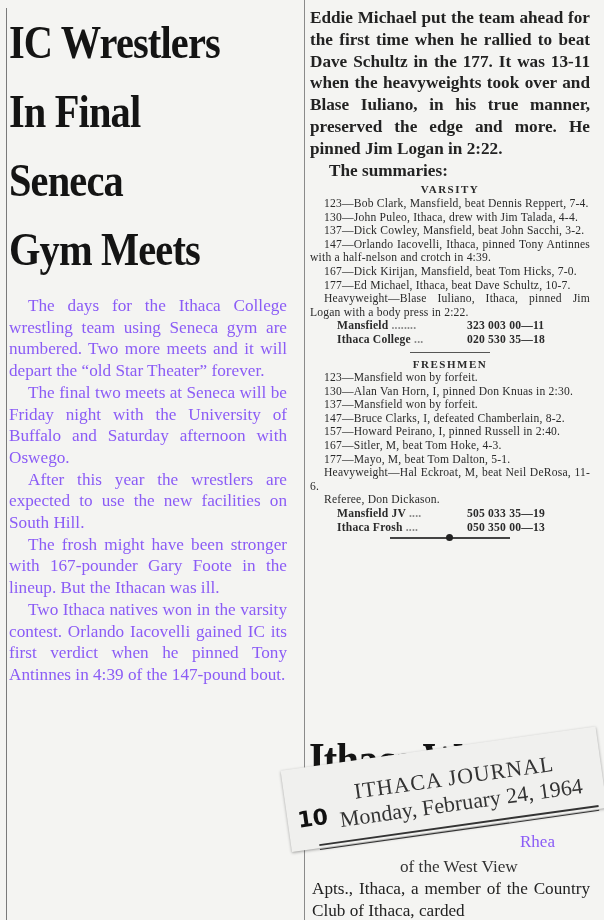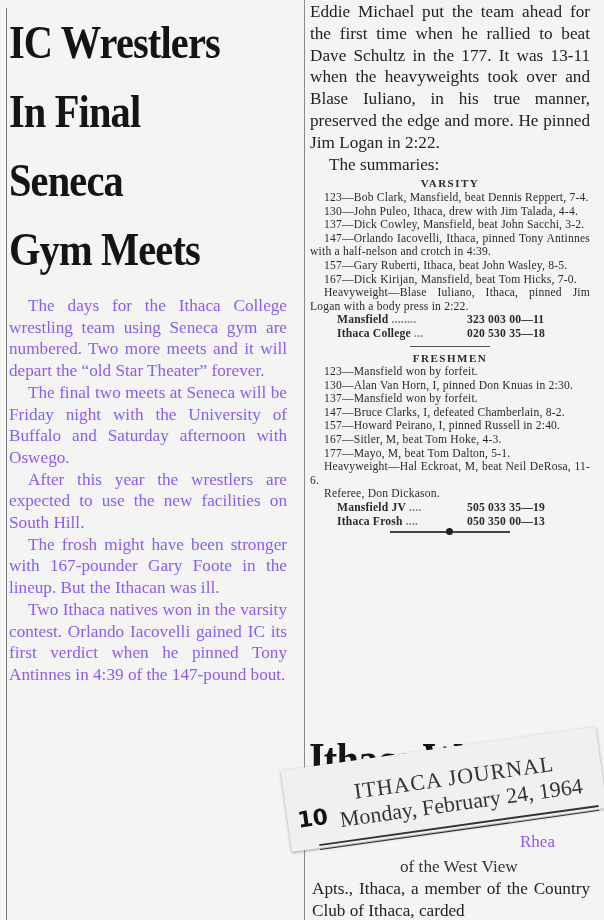--- a/index.html
+++ b/index.html
@@ -93,33 +93,33 @@
   </div>
   <div class="body-text" style="top:295px;">
     <p>The days for the Ithaca College wrestling team using Seneca gym are numbered. Two more meets and it will depart the “old Star Theater” forever.</p>
     <p>The final two meets at Seneca will be Friday night with the University of Buffalo and Saturday afternoon with Oswego.</p>
     <p>After this year the wrestlers are expected to use the new facilities on South Hill.</p>
     <p>The frosh might have been stronger with 167-pounder Gary Foote in the lineup. But the Ithacan was ill.</p>
     <p>Two Ithaca natives won in the varsity contest. Orlando Iacovelli gained IC its first verdict when he pinned Tony Antinnes in 4:39 of the 147-pound bout.</p>
   </div>
 
   <div class="col-right">
-    <div class="right-text" style="margin-top:1px;">
+    <div class="right-text" style="margin-top:7px;font-weight:bold;">
       <p>Eddie Michael put the team ahead for the first time when he rallied to beat Dave Schultz in the 177. It was 13-11 when the heavyweights took over and Blase Iuliano, in his true manner, preserved the edge and more. He pinned Jim Logan in 2:22.</p>
       <p class="indent">The summaries:</p>
     </div>
 
     <div class="summ" style="margin-top:2px;">
       <p class="head">VARSITY</p>
       <p>123—Bob Clark, Mansfield, beat Dennis Reppert, 7-4.</p>
       <p>130—John Puleo, Ithaca, drew with Jim Talada, 4-4.</p>
       <p>137—Dick Cowley, Mansfield, beat John Sacchi, 3-2.</p>
       <p>147—Orlando Iacovelli, Ithaca, pinned Tony Antinnes with a half-nelson and crotch in 4:39.</p>
-      <p>157—Gary Ruberti, Ithaca, beat John Wasley, 8-5.</p>
       <p>167—Dick Kirijan, Mansfield, beat Tom Hicks, 7-0.</p>
+      <p>177—Ed Michael, Ithaca, beat Dave Schultz, 10-7.</p>
       <p>Heavyweight—Blase Iuliano, Ithaca, pinned Jim Logan with a body press in 2:22.</p>
       <div class="score">
         <span class="team"><span>Mansfield</span> <span class="dots">........</span></span>
         <span>323 003 00—11</span>
       </div>
       <div class="score">
         <span class="team"><span>Ithaca College</span> <span class="dots">...</span></span>
         <span>020 530 35—18</span>
       </div>
       <div class="thin-rule"></div>

